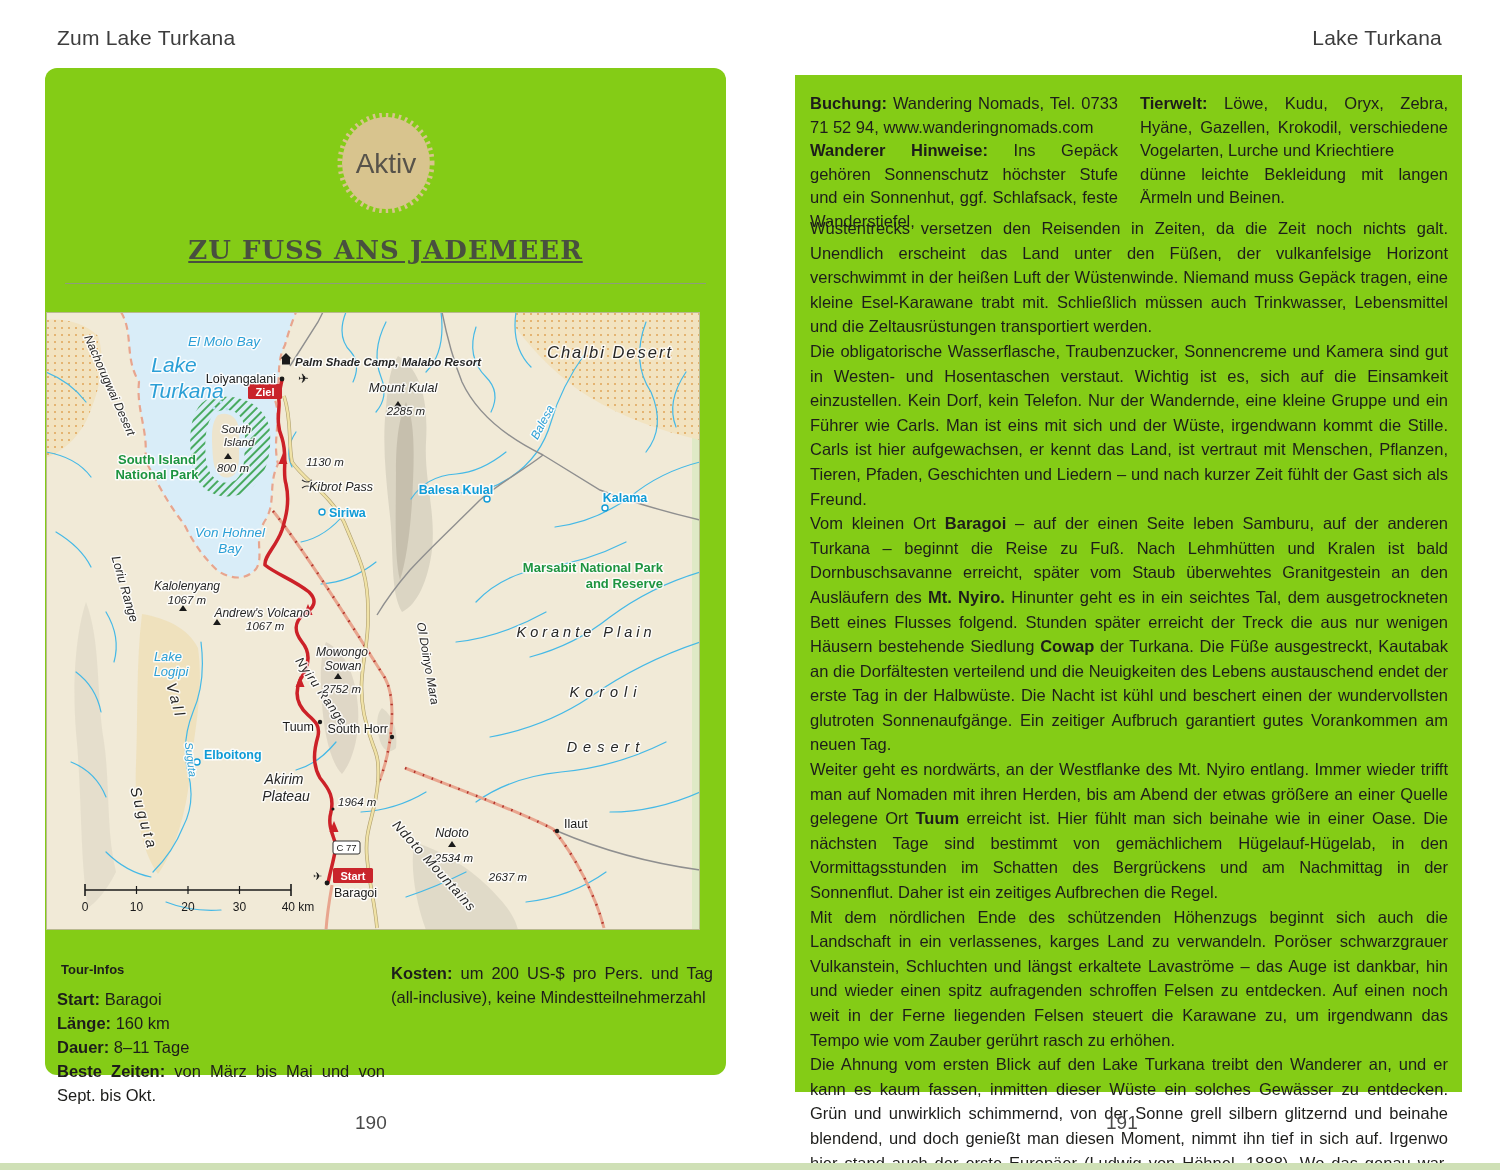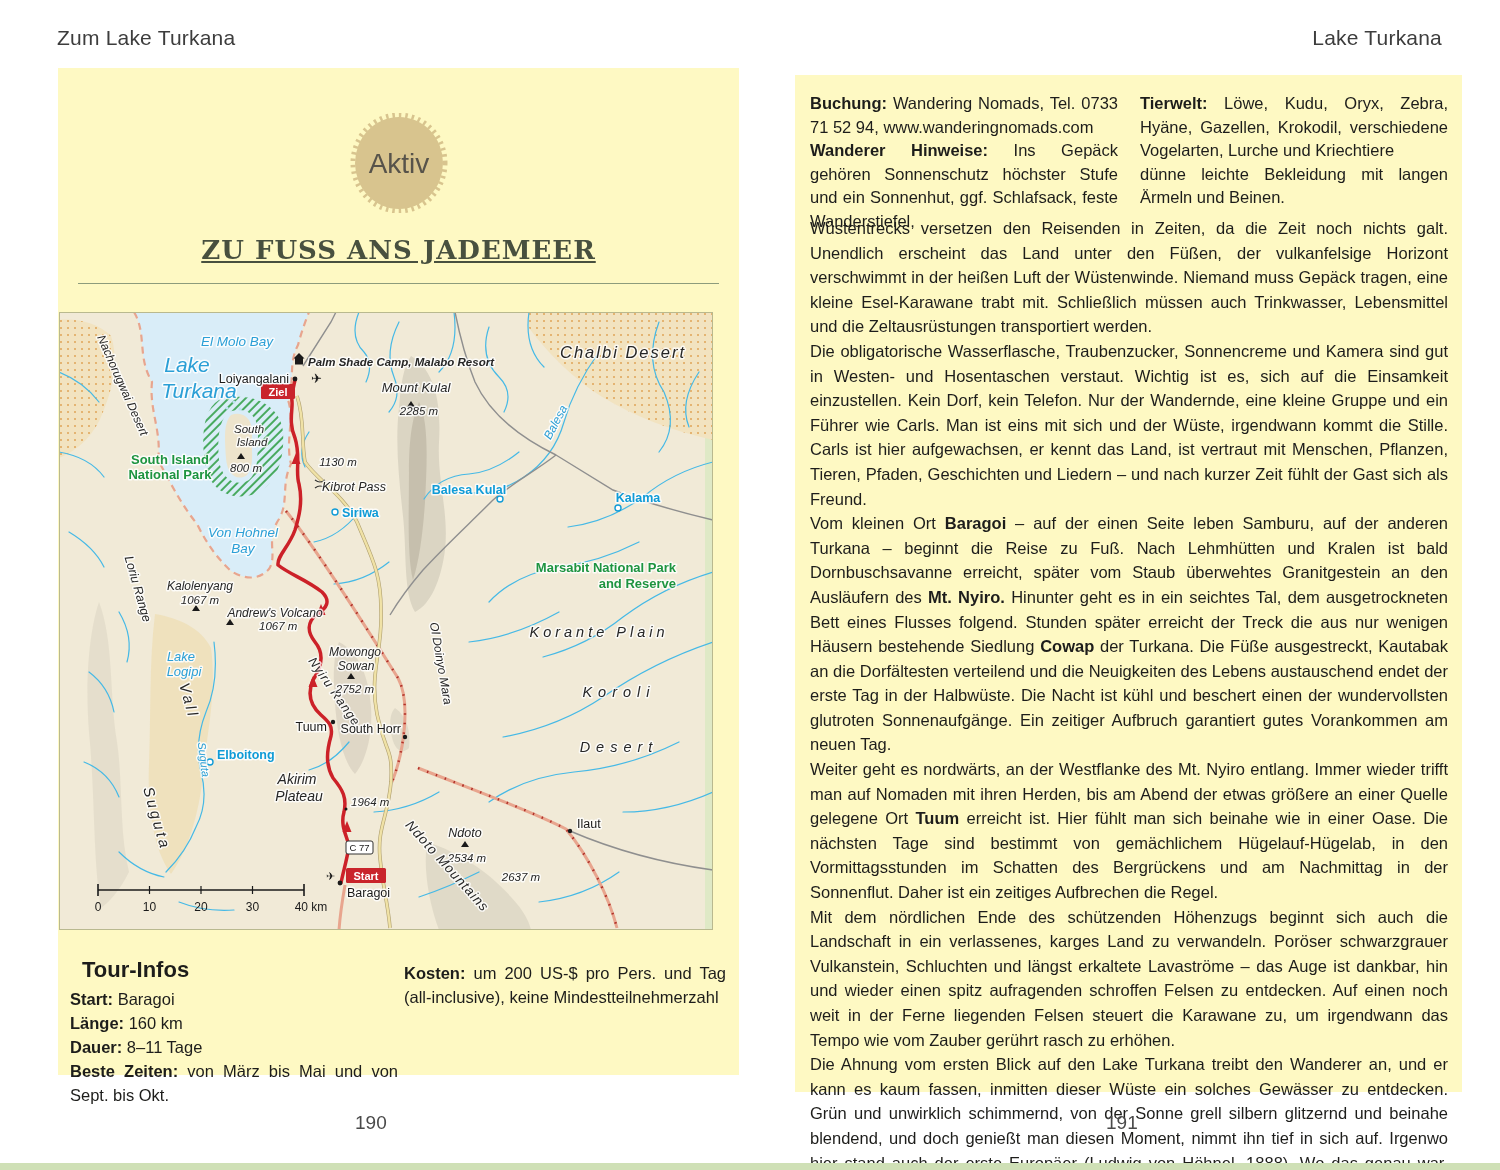--- a/index.html
+++ b/index.html
@@ -4,32 +4,32 @@
 <style>
   html,body{margin:0;padding:0;}
   body{
     width:1500px;height:1170px;position:relative;background:#ffffff;
     font-family:"Liberation Sans",sans-serif;color:#222;overflow:hidden;
   }
   .b{font-weight:bold;}
   .page-header{position:absolute;top:26px;font-size:21px;color:#3d3d3d;letter-spacing:.2px;}
   .ph-left{left:57px;}
   .ph-right{right:58px;text-align:left;}
-  .green-box{position:absolute;background:#fef9c3;}
-  #left-box{left:58px;top:68px;width:681px;height:1007px;}
+  .green-box{position:absolute;background:#84cc16;}
+  #left-box{left:45px;top:68px;width:681px;height:1007px;border-radius:12px;}
   #right-box{left:795px;top:75px;width:667px;height:1017px;}
   #badge-wrap{position:absolute;top:45px;left:0;width:100%;text-align:center;}
   #feature-title{position:absolute;top:167px;left:0;width:100%;text-align:center;
     font-family:"DejaVu Serif",serif;font-weight:bold;font-size:26px;color:#48503f;letter-spacing:1px;text-decoration:underline;}
   #divider{position:absolute;top:215px;left:20px;right:20px;height:0;border-top:1px solid #8d9c7c;}
   #map-wrap{position:absolute;top:244px;left:1px;width:654px;height:618px;}
   .tour-col{position:absolute;font-size:16.5px;line-height:24px;color:#1d1d1b;text-align:justify;}
   #tour-col1{top:890px;left:12px;width:328px;}
   #tour-col2{top:893px;left:346px;width:322px;}
-  #tour-heading{font-size:22px;font-weight:bold;margin:0 0 5px 12px;color:#1d1d1b;}
+  #tour-heading{font-size:13px;font-weight:bold;margin:0 0 5px 4px;color:#1d1d1b;}
   .info-line{margin:0;}
   .rp-col{position:absolute;font-size:16.5px;line-height:23.5px;text-align:justify;color:#1d1d1b;}
   #rp-col1{top:17px;left:15px;width:308px;}
   #rp-col2{top:17px;left:345px;width:308px;}
   #article{position:absolute;top:141px;left:15px;width:638px;}
   .body-p{margin:0;font-size:16.5px;line-height:24.6px;text-align:justify;color:#1d1d1b;}
   .page-num{position:absolute;top:1112px;font-size:19px;color:#4a4a4a;}
   #page-num-left{left:355px;}
   #page-num-right{left:1106px;text-align:right;}
   #bottom-strip{position:absolute;left:0;top:1163px;width:1500px;height:7px;background:#cfe0b6;}

